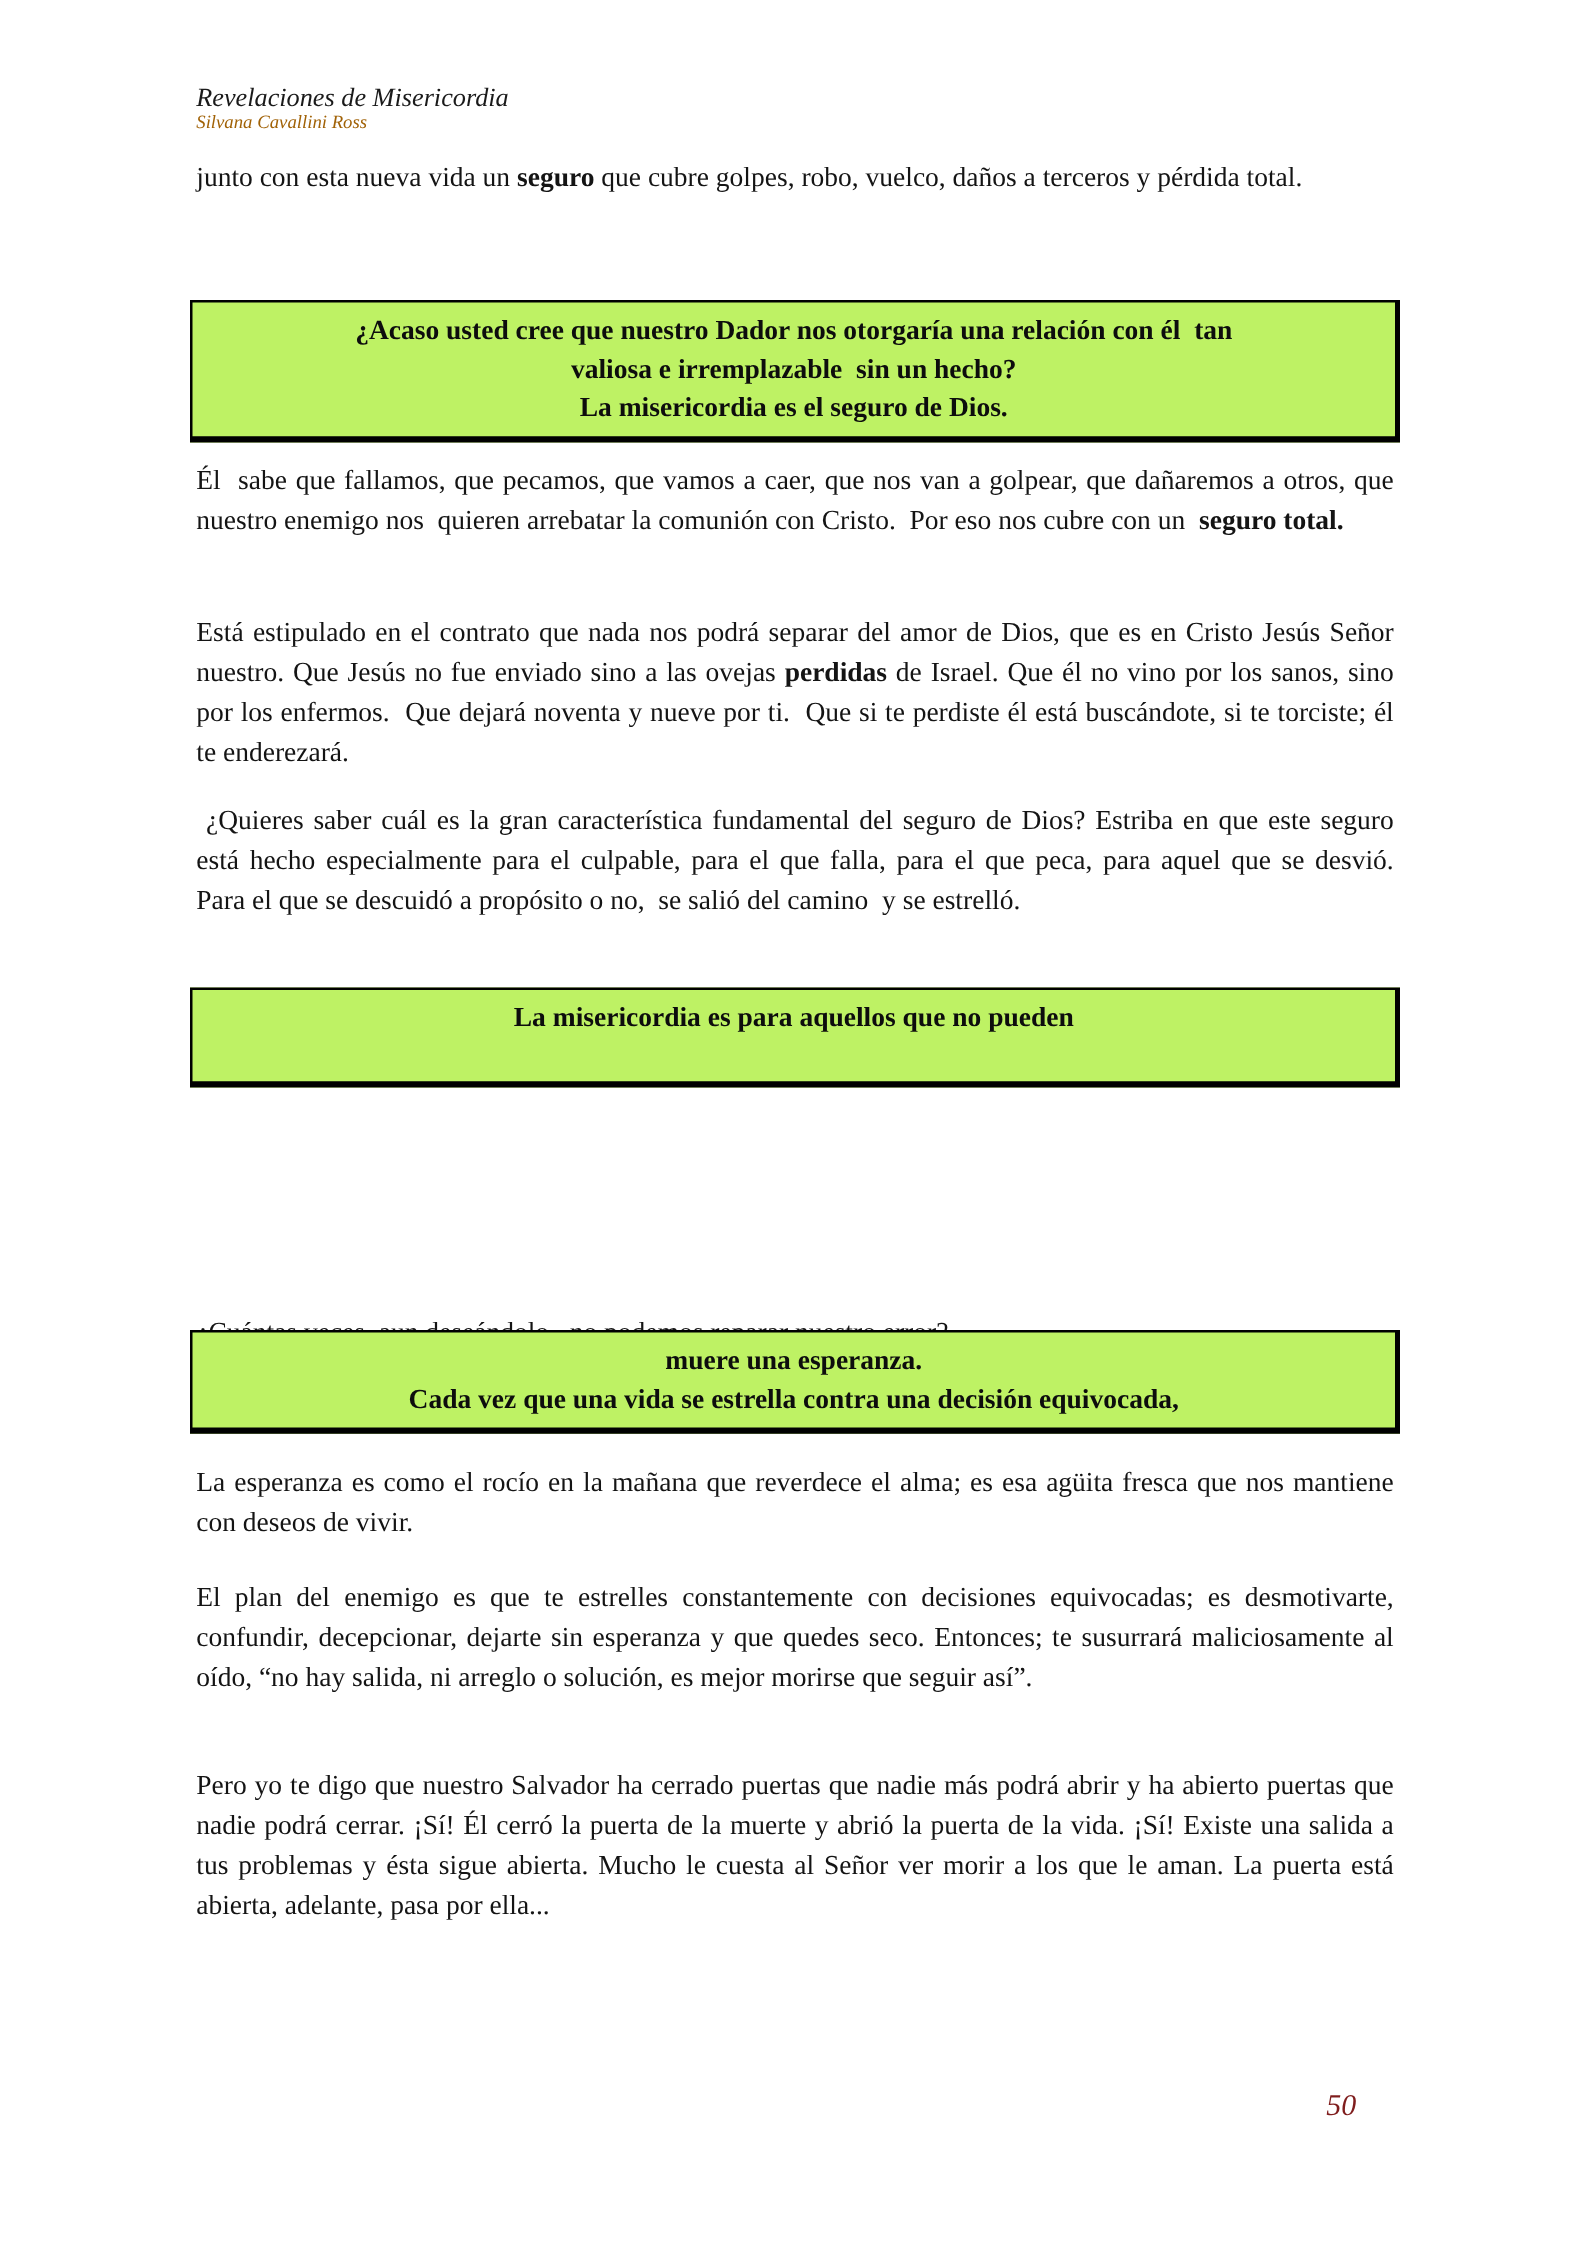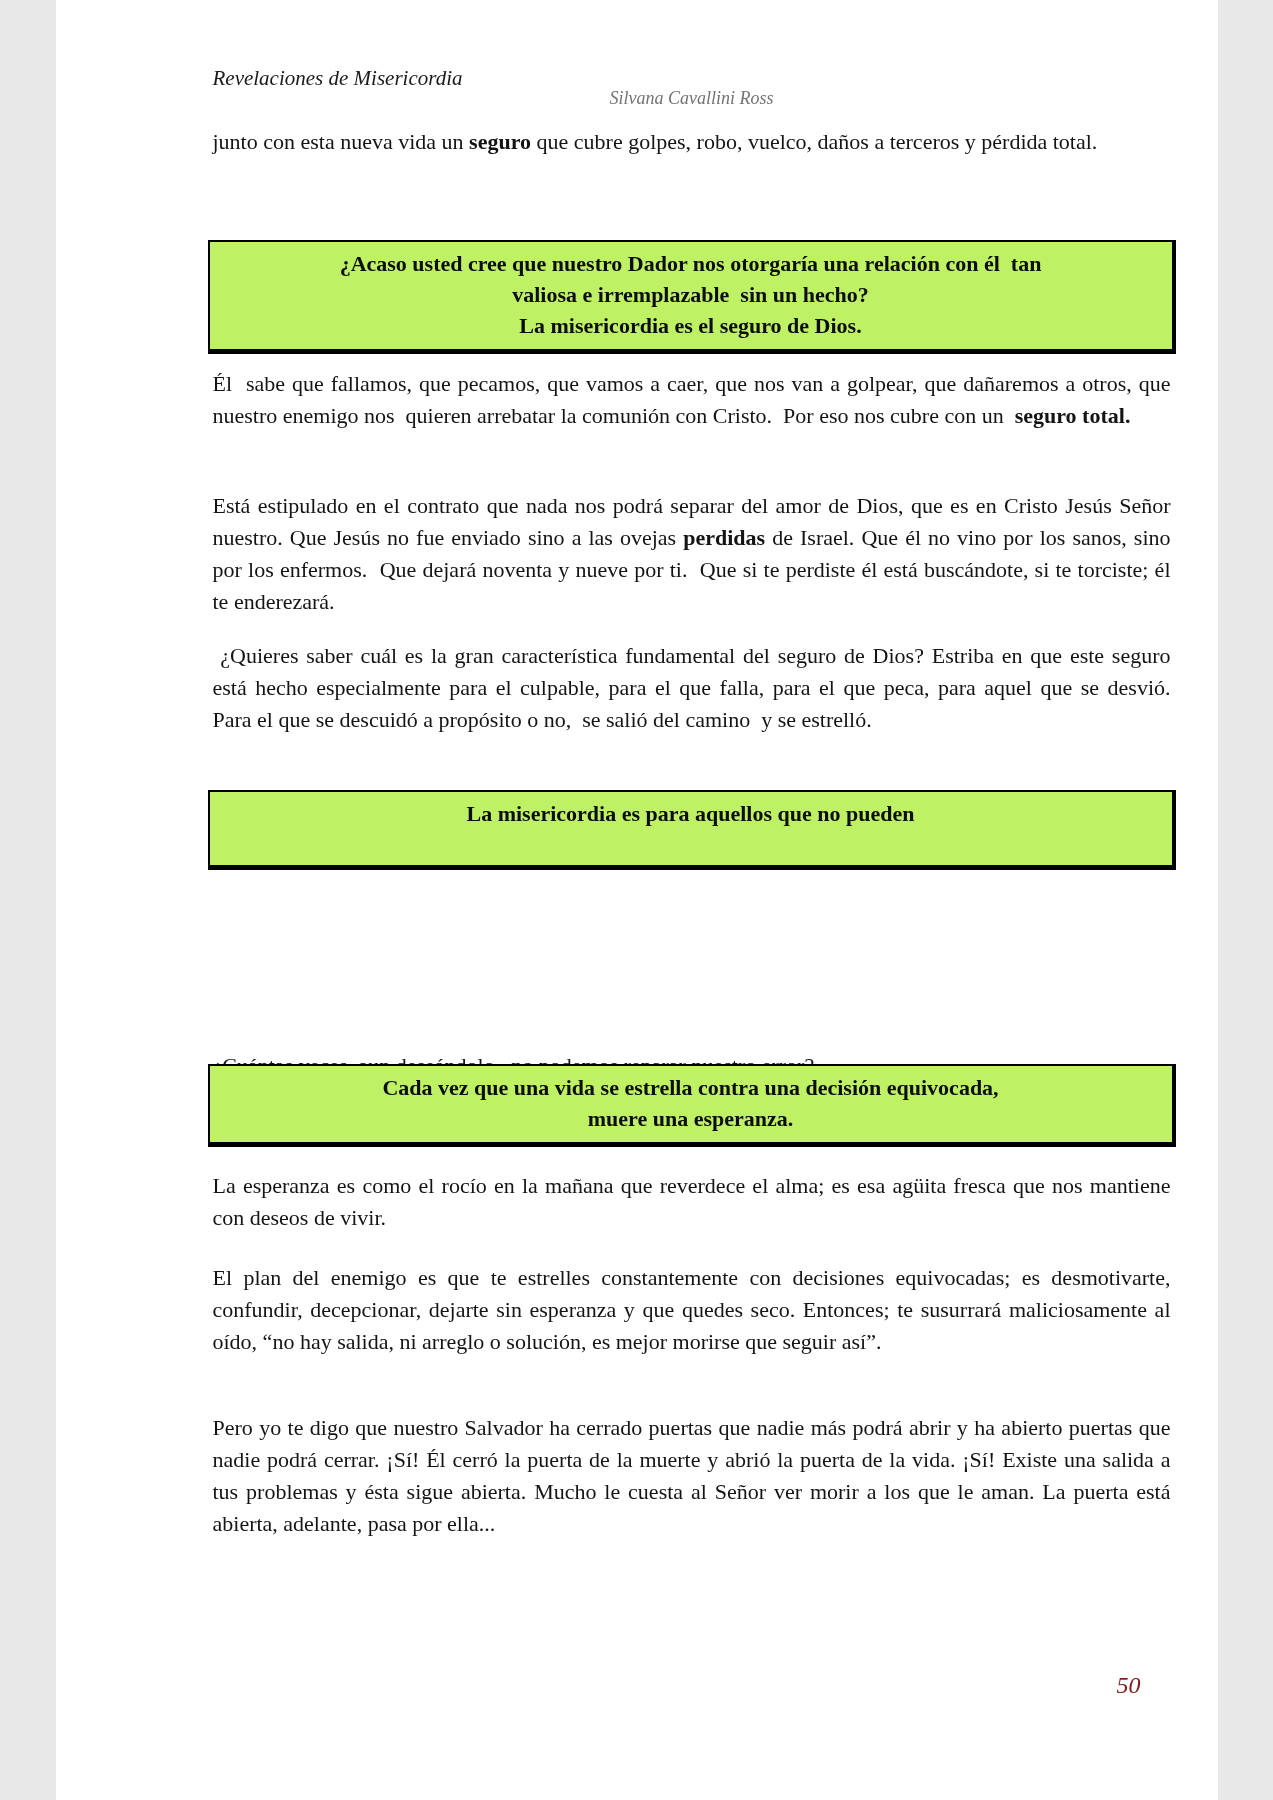--- a/index.html
+++ b/index.html
@@ -2,21 +2,21 @@
 <html lang="es"><head>
 <meta charset="utf-8">
 <style>
   html, body {
     margin: 0;
     padding: 0;
     background: #e8e8e8;
   }
   .page {
     position: relative;
-    width: 1162px;
+    width: 1273px;
     height: 1800px;
     margin: 0 auto;
     background: #ffffff;
     color: #111111;
     font-family: "Liberation Serif", "DejaVu Serif", serif;
     overflow: hidden;
   }
   .doc-header {
     position: absolute;
     left: 157px;
@@ -24,24 +24,23 @@
     width: 958px;
   }
   .doc-title {
     font-style: italic;
     font-size: 21px;
     line-height: 24px;
     color: #1a1a1a;
   }
   .doc-author {
     font-style: italic;
-    font-size: 18px;
+    font-size: 15px;
     line-height: 17px;
-    color: #737373;
-    text-align: center;
+    color: #a16207;
   }
   .body-par {
     position: absolute;
     left: 157px;
     width: 958px;
     margin: 0;
     font-size: 22px;
     line-height: 32px;
     text-align: justify;
     white-space: pre-wrap;
@@ -107,22 +106,22 @@
   <p class="body-par" style="top:640px"> ¿Quieres saber cuál es la gran característica fundamental del seguro de Dios? Estriba en que este seguro está hecho especialmente para el culpable, para el que falla, para el que peca, para aquel que se desvió.   Para el que se descuidó a propósito o no,  se salió del camino  y se estrelló.</p>
 
   <div class="callout pad-bottom" style="top:790px">
     <div class="callout-line">La misericordia es para aquellos que no pueden</div>
   </div>
 
 
   <p class="body-par" style="top:1050px">¿Cuántas veces, aun deseándolo,  no podemos reparar nuestro error?</p>
 
   <div class="callout" style="top:1064px">
+    <div class="callout-line">muere una esperanza.</div>
     <div class="callout-line">Cada vez que una vida se estrella contra una decisión equivocada,</div>
-    <div class="callout-line">muere una esperanza.</div>
   </div>
 
   <p class="body-par" style="top:1170px">La esperanza es como el rocío en la mañana que reverdece el alma; es esa agüita fresca que nos mantiene con deseos de vivir.</p>
 
   <p class="body-par" style="top:1262px">El plan del enemigo es que te estrelles constantemente con decisiones equivocadas; es desmotivarte, confundir, decepcionar, dejarte sin esperanza y que quedes seco. Entonces; te susurrará maliciosamente al oído, “no hay salida, ni arreglo o solución, es mejor morirse que seguir así”.</p>
 
   <p class="body-par" style="top:1412px">Pero yo te digo que nuestro Salvador ha cerrado puertas que nadie más podrá abrir y ha abierto puertas que nadie podrá cerrar. ¡Sí! Él cerró la puerta de la muerte y abrió la puerta de la vida. ¡Sí! Existe una salida a tus problemas y ésta sigue abierta. Mucho le cuesta al Señor ver morir a los que le aman. La puerta está abierta, adelante, pasa por ella...</p>
 
   <div class="page-number">50</div>
 

